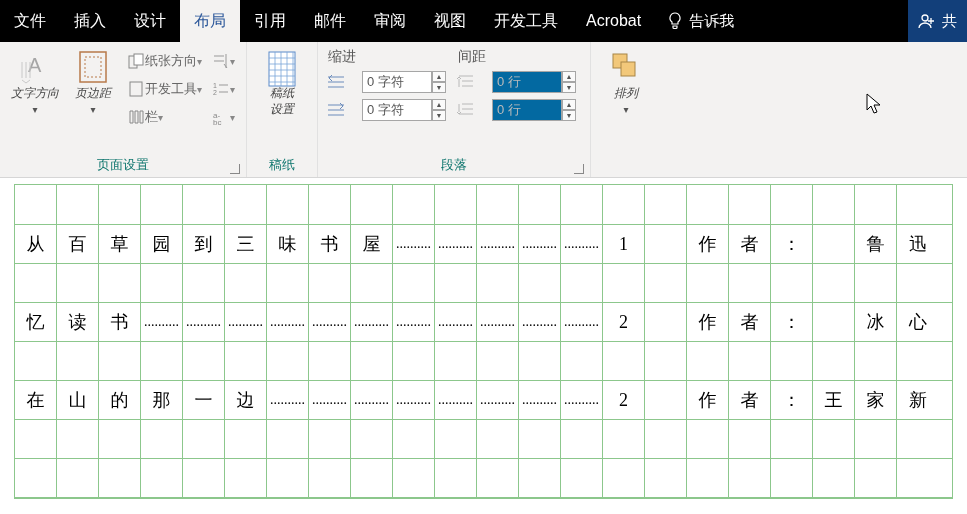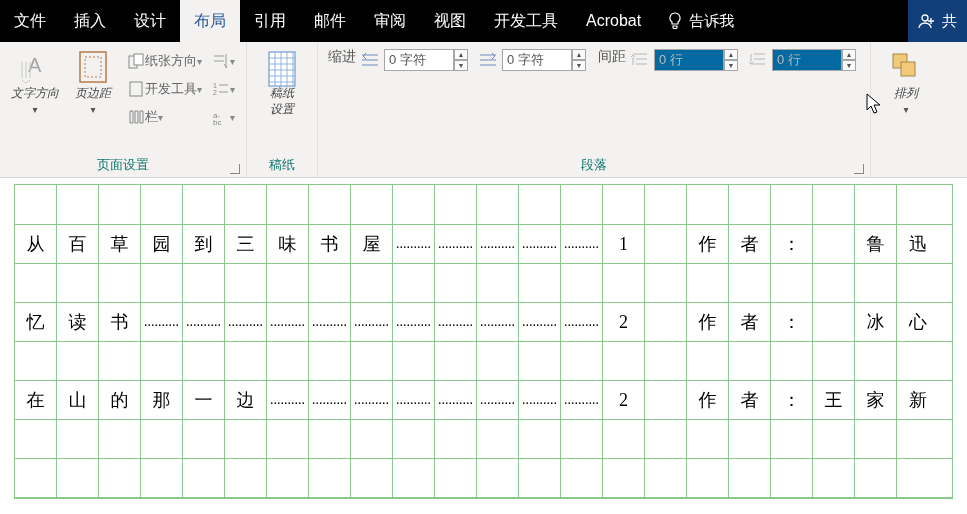--- a/index.html
+++ b/index.html
@@ -22,23 +22,23 @@
     
     .big-btn { width: 54px; display: flex; flex-direction: column; align-items: center; gap: 2px; padding-top: 4px; cursor: pointer; }
     .big-btn .icon { width: 34px; height: 34px; }
     .big-btn .lbl { font-size: 12px; color: #444; text-align: center; line-height: 1.3; font-style: italic; }
     .big-btn .dd { font-size: 10px; color: #555; }
     
     .small-stack { display: flex; flex-direction: column; gap: 2px; padding-top: 2px; }
     .small-row { display: flex; align-items: center; font-size: 13px; color: #666; cursor: pointer; padding: 2px 3px; height: 26px; }
     .small-row .icon { width: 18px; height: 18px; display: inline-block; }
     
-    .indent-area { display: flex; gap: 4px; padding-top: 2px; }
+    .indent-area { display: flex; flex-direction: column; gap: 4px; padding-top: 2px; }
     .indent-title { font-size: 14px; color: #555; padding-left: 2px; }
-    .field-row { display: flex; align-items: center; gap: 4px; }
+    .field-row { display: flex; align-items: center; gap: 16px; }
     .field-icon { width: 20px; height: 18px; }
     .num-input { width: 90px; height: 24px; display: flex; align-items: center; }
     .num-input input { width: 70px; height: 22px; border: 1px solid #a6a6a6; font-size: 13px; padding: 0 4px; color: #555; }
     .num-input input:disabled { background: #0369a1; color: #bbb; }
     .spinners { display: flex; flex-direction: column; }
     .spin { width: 14px; height: 11px; border: 1px solid #a6a6a6; display: flex; align-items: center; justify-content: center; font-size: 7px; background: #fafafa; cursor: pointer; color: #555; }
     
     
     .doc-area { background: #fff; padding: 6px 10px 0 10px; height: calc(514px - 42px - 136px); }
     .paper { border: 1px solid #8cc78c; margin: 0 4px; background: #fff; }

